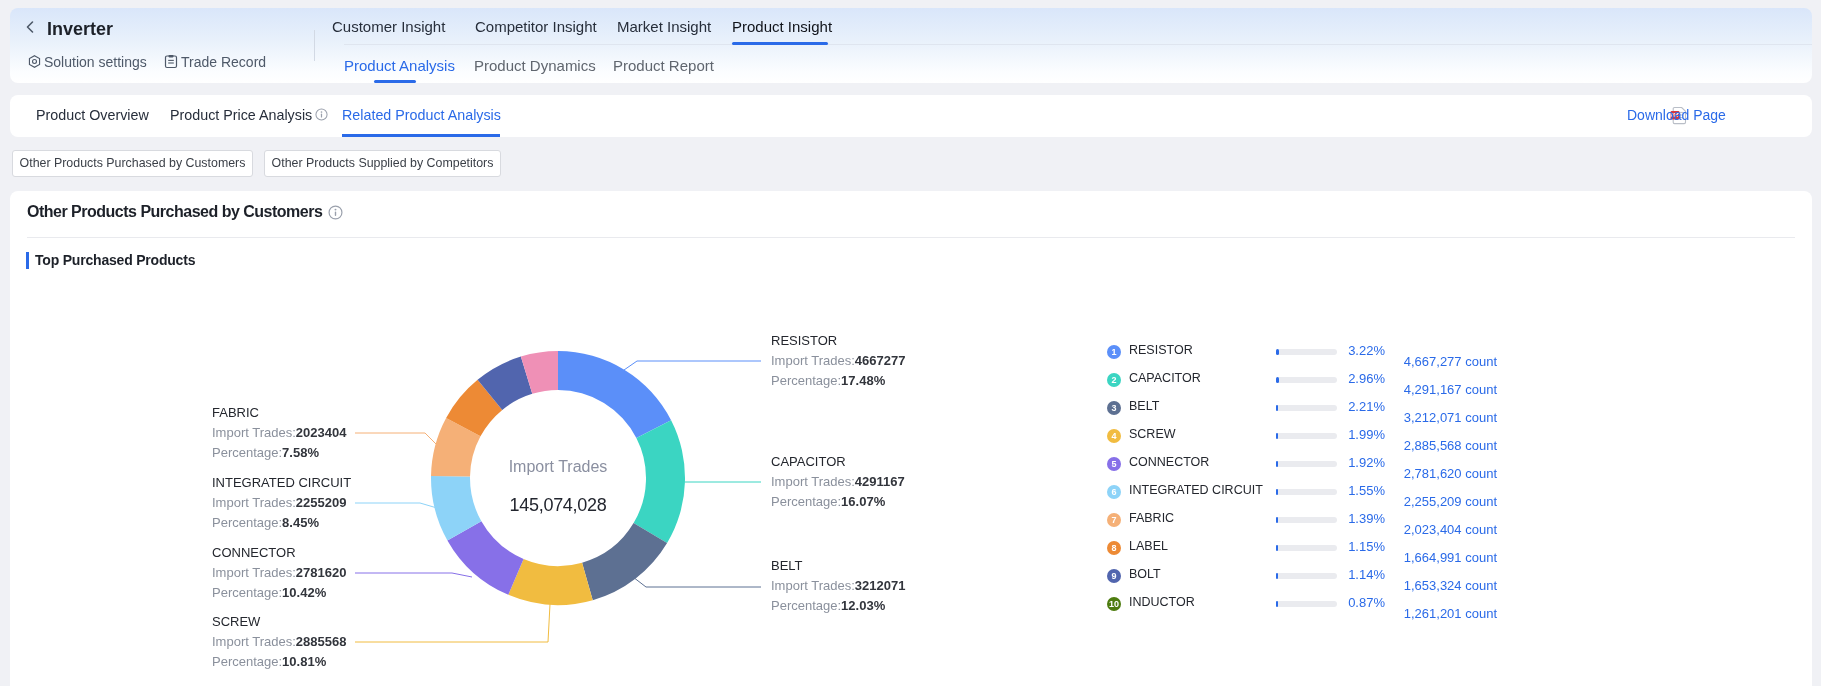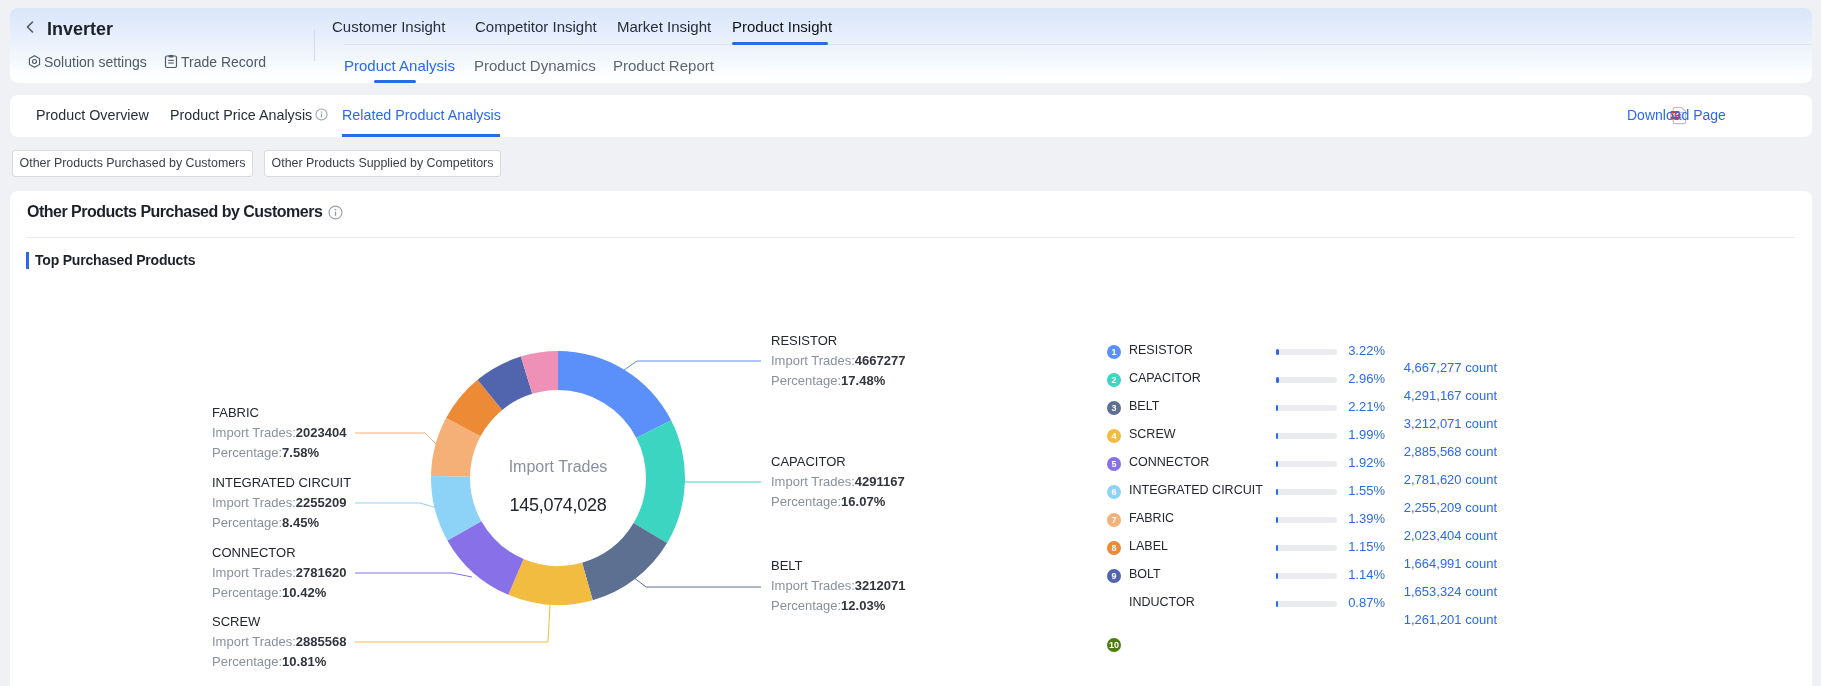--- a/index.html
+++ b/index.html
@@ -54,21 +54,21 @@
   #donut-center .t2 { font-size:18px; color:#23262F; margin-top:19px; letter-spacing:-0.3px; }
 
   
   .lrow { left:1087px; width:410px; height:28px; }
   .badge { position:absolute; left:10px; top:7px; width:14px; height:14px; border-radius:50%;
            color:#fff; font-size:9px; font-weight:700; text-align:center; line-height:14px; }
   .lname { position:absolute; left:32px; top:5px; font-size:12.5px; color:#24272E; white-space:nowrap; }
   .lbar { position:absolute; left:179px; top:11px; width:61px; height:6px; background:#EAEBEF; border-radius:3px; }
   .lbar i { position:absolute; left:0; top:0; height:6px; background:#2A6AE8; border-radius:3px; }
   .lpct { position:absolute; left:240px; top:5px; width:48px; text-align:right; font-size:13px; color:#2A6AE8; }
-  .lcnt { position:absolute; left:295px; top:22px; width:105px; text-align:right; font-size:13px; color:#2A6AE8; }
+  .lcnt { position:absolute; left:295px; top:16px; width:105px; text-align:right; font-size:13px; color:#2A6AE8; }
 </style>
 </head>
 <body>
 
 <div id="header" class="abs">
   <div class="abs back">
     <svg width="14" height="14" viewBox="0 0 14 14">
         <path d="M9.5 2 L4.5 7 L9.5 12" fill="none" stroke="#4E5969" stroke-width="1.6" stroke-linecap="round" stroke-linejoin="round"></path>
       </svg>
   </div>
@@ -275,21 +275,21 @@
   <div class="lrow abs" style="top:371px;">
       <span class="badge" style="background:#5165AE;">9</span>
       <span class="lname">BOLT</span>
       <span class="lbar">
         <i style="width:2px;"></i>
       </span>
       <span class="lpct">1.14%</span>
       <span class="lcnt">1,653,324 count</span>
     </div>
   <div class="lrow abs" style="top:399px;">
-      <span class="badge" style="background:#4d7c0f;margin-top:41px;">10</span>
+      <span class="badge" style="background:#4d7c0f;">10</span>
       <span class="lname">INDUCTOR</span>
       <span class="lbar">
         <i style="width:2px;"></i>
       </span>
       <span class="lpct">0.87%</span>
       <span class="lcnt">1,261,201 count</span>
     </div>
 </div>
 
 </body></html>

